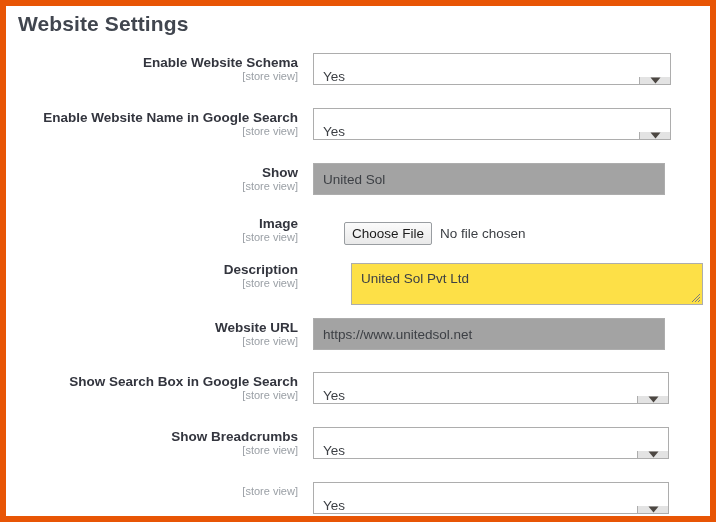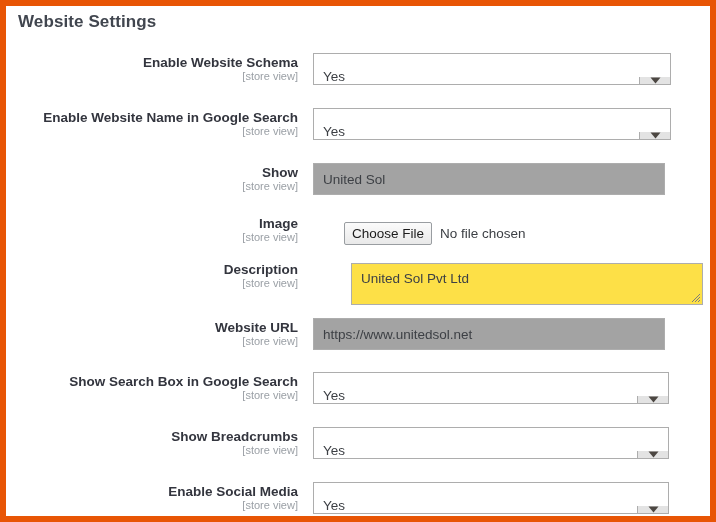--- a/index.html
+++ b/index.html
@@ -28,21 +28,21 @@
     height: 510px;
     background: #ffffff;
     overflow: hidden;
   }
 
   
   .section-title {
     position: absolute;
     left: 12px;
     top: 6px;
-    font-size: 17px;
+    font-size: 21px;
     font-weight: bold;
     color: #41464f;
     letter-spacing: 0.1px;
     white-space: nowrap;
   }
 
   
   .row {
     position: absolute;
     left: 0;
@@ -295,21 +295,20 @@
             <svg width="11" height="7" viewBox="0 0 11 7">
                 <path d="M0.5 0.5 L10.5 0.5 L5.5 6.5 Z" fill="#4c4742"></path>
               </svg>
           </div>
         </div>
       </div>
     </div>
 
     <div class="row" style="top:476px;">
       <div class="label-cell" style="top:3px;">
-        <span class="label-text">Enable Social Media</span>
         <span class="label-scope">[store view]</span>
       </div>
       <div class="field-cell">
         <div class="sel" style="width:356px;">
           <div class="sel-value">Yes</div>
           <div class="sel-arrow">
             <svg width="11" height="7" viewBox="0 0 11 7">
                 <path d="M0.5 0.5 L10.5 0.5 L5.5 6.5 Z" fill="#4c4742"></path>
               </svg>
           </div>

